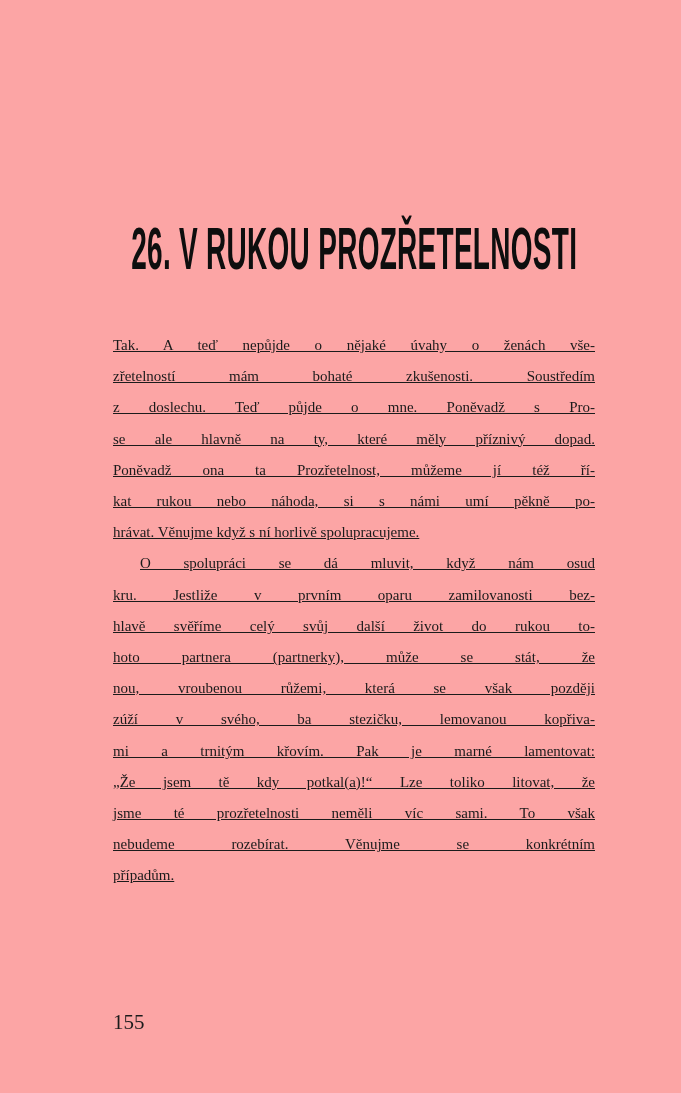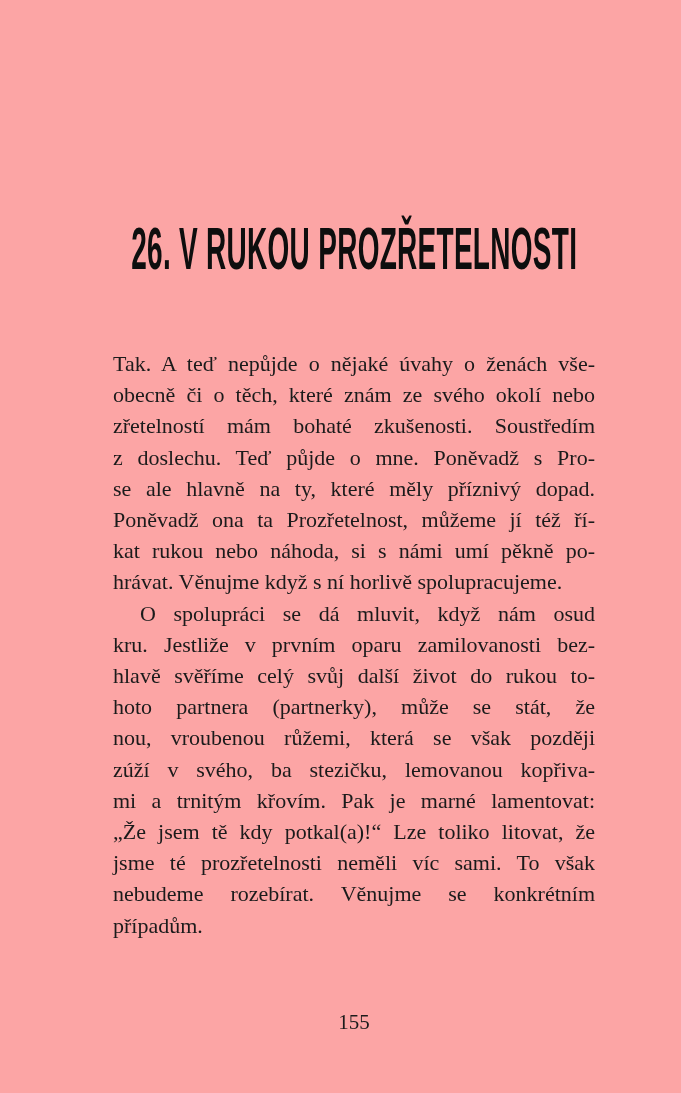--- a/index.html
+++ b/index.html
@@ -34,60 +34,59 @@
     color: #0e0e0e;
     white-space: nowrap;
     letter-spacing: 0.5px;
     transform: scale(0.56, 1.18);
     transform-origin: center top;
   }
   
   .body-text {
     position: absolute;
     left: 113px;
-    top: 348px;
+    top: 330px;
     width: 482px;
-    font-size: 22px;
+    font-size: 15px;
     line-height: 31.2px;
     color: #1b1b1b;
+    text-decoration: underline;
   }
   .line {
     text-align: justify;
     text-align-last: justify;
     white-space: normal;
   }
   .line.para-end {
     text-align-last: left;
   }
   .line.indent {
     text-indent: 27px;
   }
   
   .page-number {
     position: absolute;
     left: 113px;
     top: 1010px;
     width: 482px;
-    text-align: center;
     font-size: 21px;
     color: #1b1b1b;
   }
 </style>
 </head>
 <body>
 
 <div class="book-page">
 
   <div class="heading-wrap">
     <h1 class="chapter-heading">26. V RUKOU PROZŘETELNOSTI</h1>
   </div>
 
   <div class="body-text">
       <div class="line">Tak. A teď nepůjde o nějaké úvahy o ženách vše-</div>
-      <div class="line">obecně či o těch, které znám ze svého okolí nebo</div>
       <div class="line">zřetelností mám bohaté zkušenosti. Soustředím</div>
       <div class="line">z doslechu. Teď půjde o mne. Poněvadž s Pro-</div>
       <div class="line">se ale hlavně na ty, které měly příznivý dopad.</div>
       <div class="line">Poněvadž ona ta Prozřetelnost, můžeme jí též ří-</div>
       <div class="line">kat rukou nebo náhoda, si s námi umí pěkně po-</div>
       <div class="line para-end">hrávat. Věnujme když s ní horlivě spolupracujeme.</div>
       <div class="line indent">O spolupráci se dá mluvit, když nám osud</div>
       <div class="line">kru. Jestliže v prvním oparu zamilovanosti bez-</div>
       <div class="line">hlavě svěříme celý svůj další život do rukou to-</div>
       <div class="line">hoto partnera (partnerky), může se stát, že</div>

